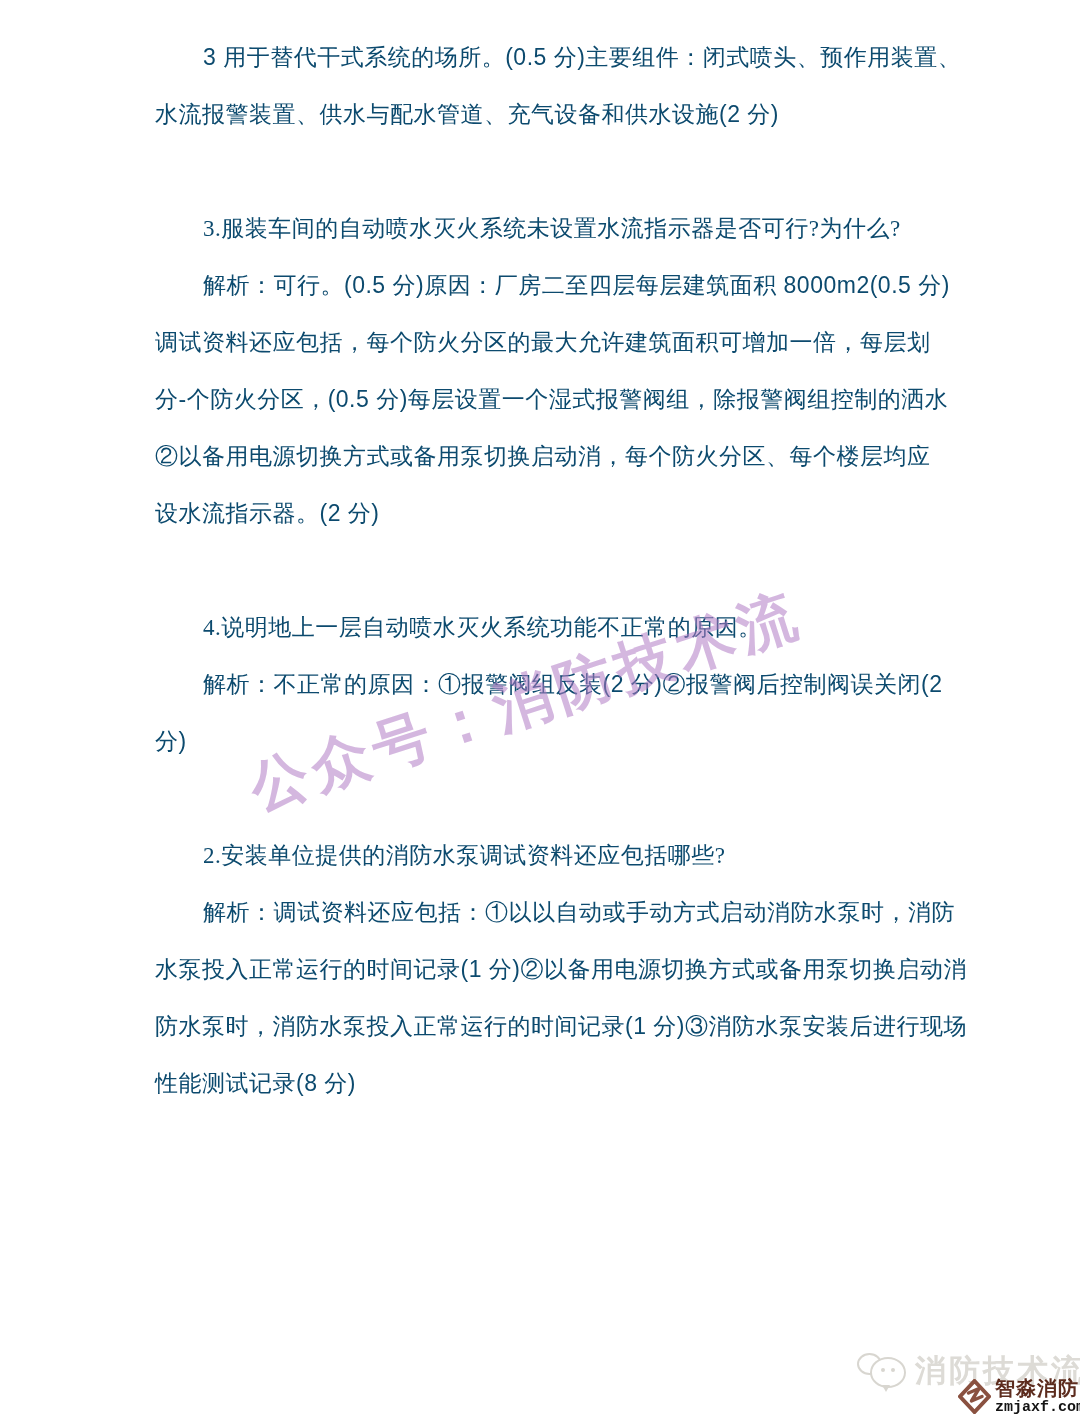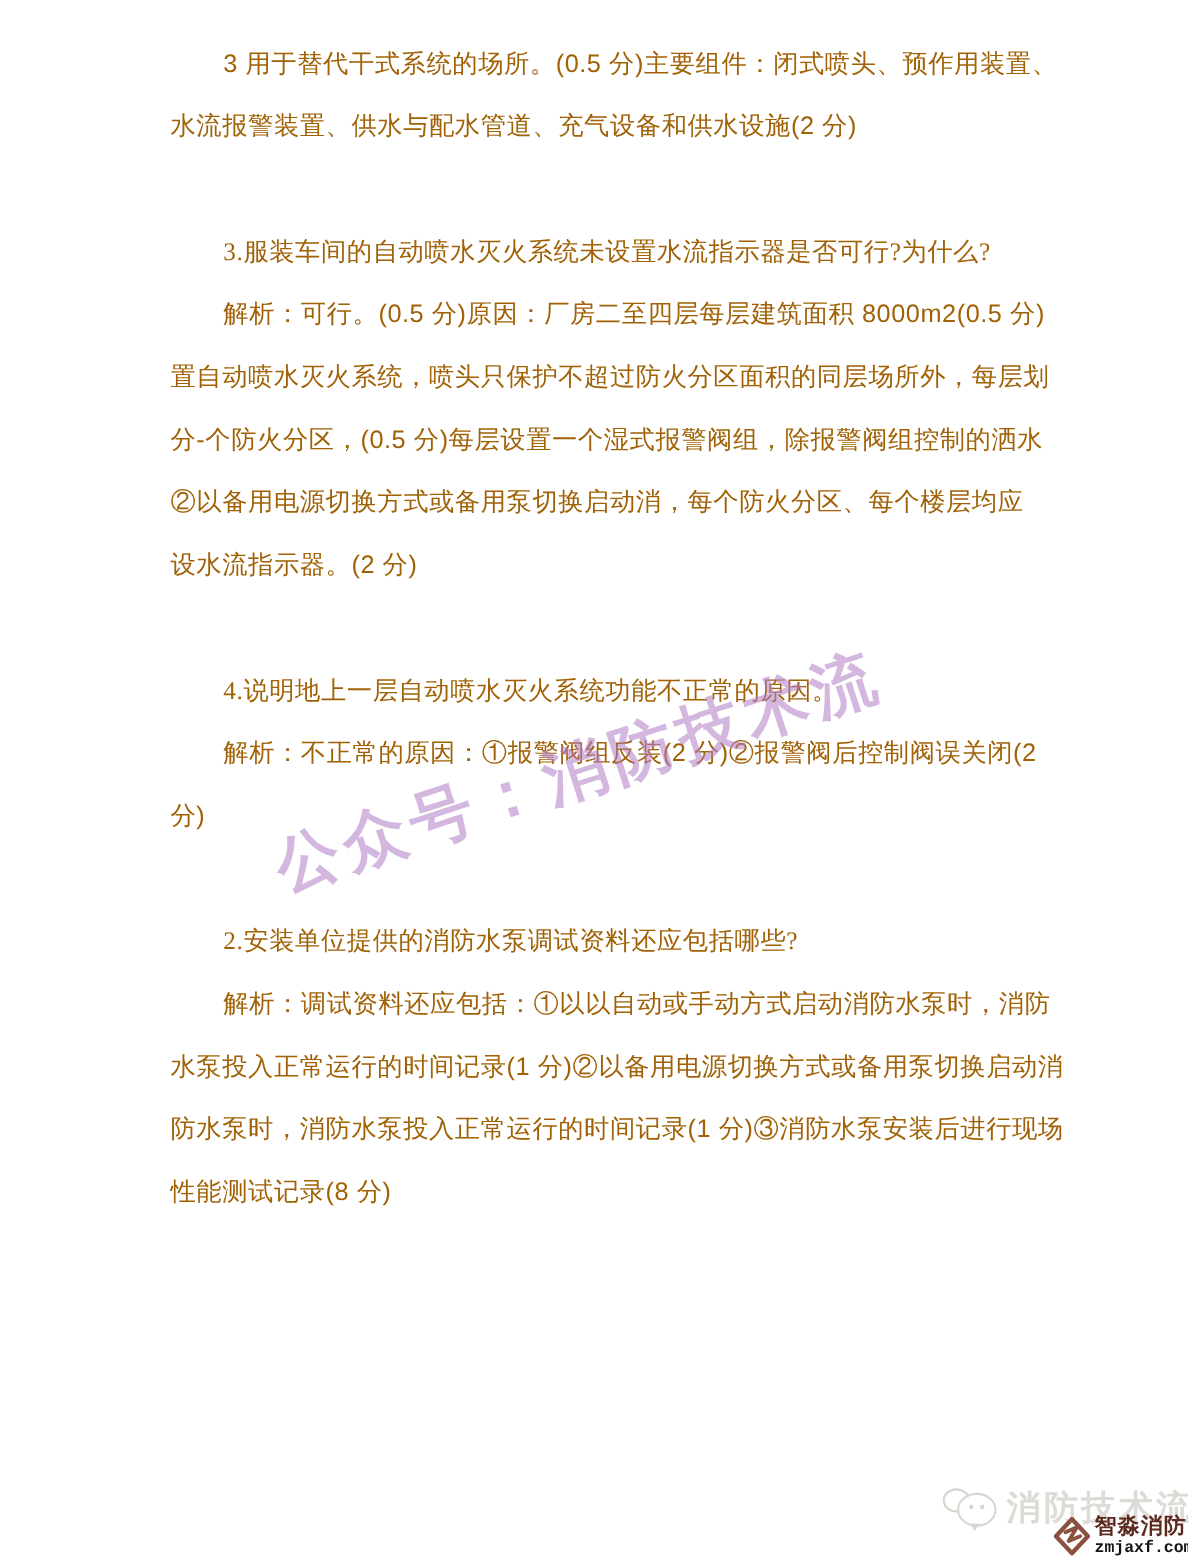--- a/index.html
+++ b/index.html
@@ -12,21 +12,21 @@
   }
   
   .doc {
     position:absolute;
     left:155px; top:29px;
     width:800px;
   }
   .line {
     font-size:23px;
     line-height:57px;
-    color:#a16207;
+    color:#0c4a6e;
     letter-spacing:0.5px;
     white-space:nowrap;
   }
   .line.indent { padding-left:48px; }
   .line.gap { margin-top:57px;font-family:Liberation Serif, serif; }
 
   
   .watermark {
     position:absolute;
     left:252px; top:752px;
@@ -109,21 +109,21 @@
 </head>
 <body>
 
 <div class="page">
 
   <div class="doc">
       <div class="line indent">3 用于替代干式系统的场所。(0.5 分)主要组件：闭式喷头、预作用装置、</div>
       <div class="line">水流报警装置、供水与配水管道、充气设备和供水设施(2 分)</div>
       <div class="line indent gap">3.服装车间的自动喷水灭火系统未设置水流指示器是否可行?为什么?</div>
       <div class="line indent">解析：可行。(0.5 分)原因：厂房二至四层每层建筑面积 8000m2(0.5 分)</div>
-      <div class="line">置自动喷水灭火系统，喷头只保护不超过防火分区面积的同层场所外，每层划</div>
+      <div class="line">调试资料还应包括，每个防火分区的最大允许建筑面积可增加一倍，每层划</div>
       <div class="line">分-个防火分区，(0.5 分)每层设置一个湿式报警阀组，除报警阀组控制的洒水</div>
       <div class="line">②以备用电源切换方式或备用泵切换启动消，每个防火分区、每个楼层均应</div>
       <div class="line">设水流指示器。(2 分)</div>
       <div class="line indent gap">4.说明地上一层自动喷水灭火系统功能不正常的原因。</div>
       <div class="line indent">解析：不正常的原因：①报警阀组反装(2 分)②报警阀后控制阀误关闭(2</div>
       <div class="line">分)</div>
       <div class="line indent gap">2.安装单位提供的消防水泵调试资料还应包括哪些?</div>
       <div class="line indent">解析：调试资料还应包括：①以以自动或手动方式启动消防水泵时，消防</div>
       <div class="line">水泵投入正常运行的时间记录(1 分)②以备用电源切换方式或备用泵切换启动消</div>
       <div class="line">防水泵时，消防水泵投入正常运行的时间记录(1 分)③消防水泵安装后进行现场</div>

